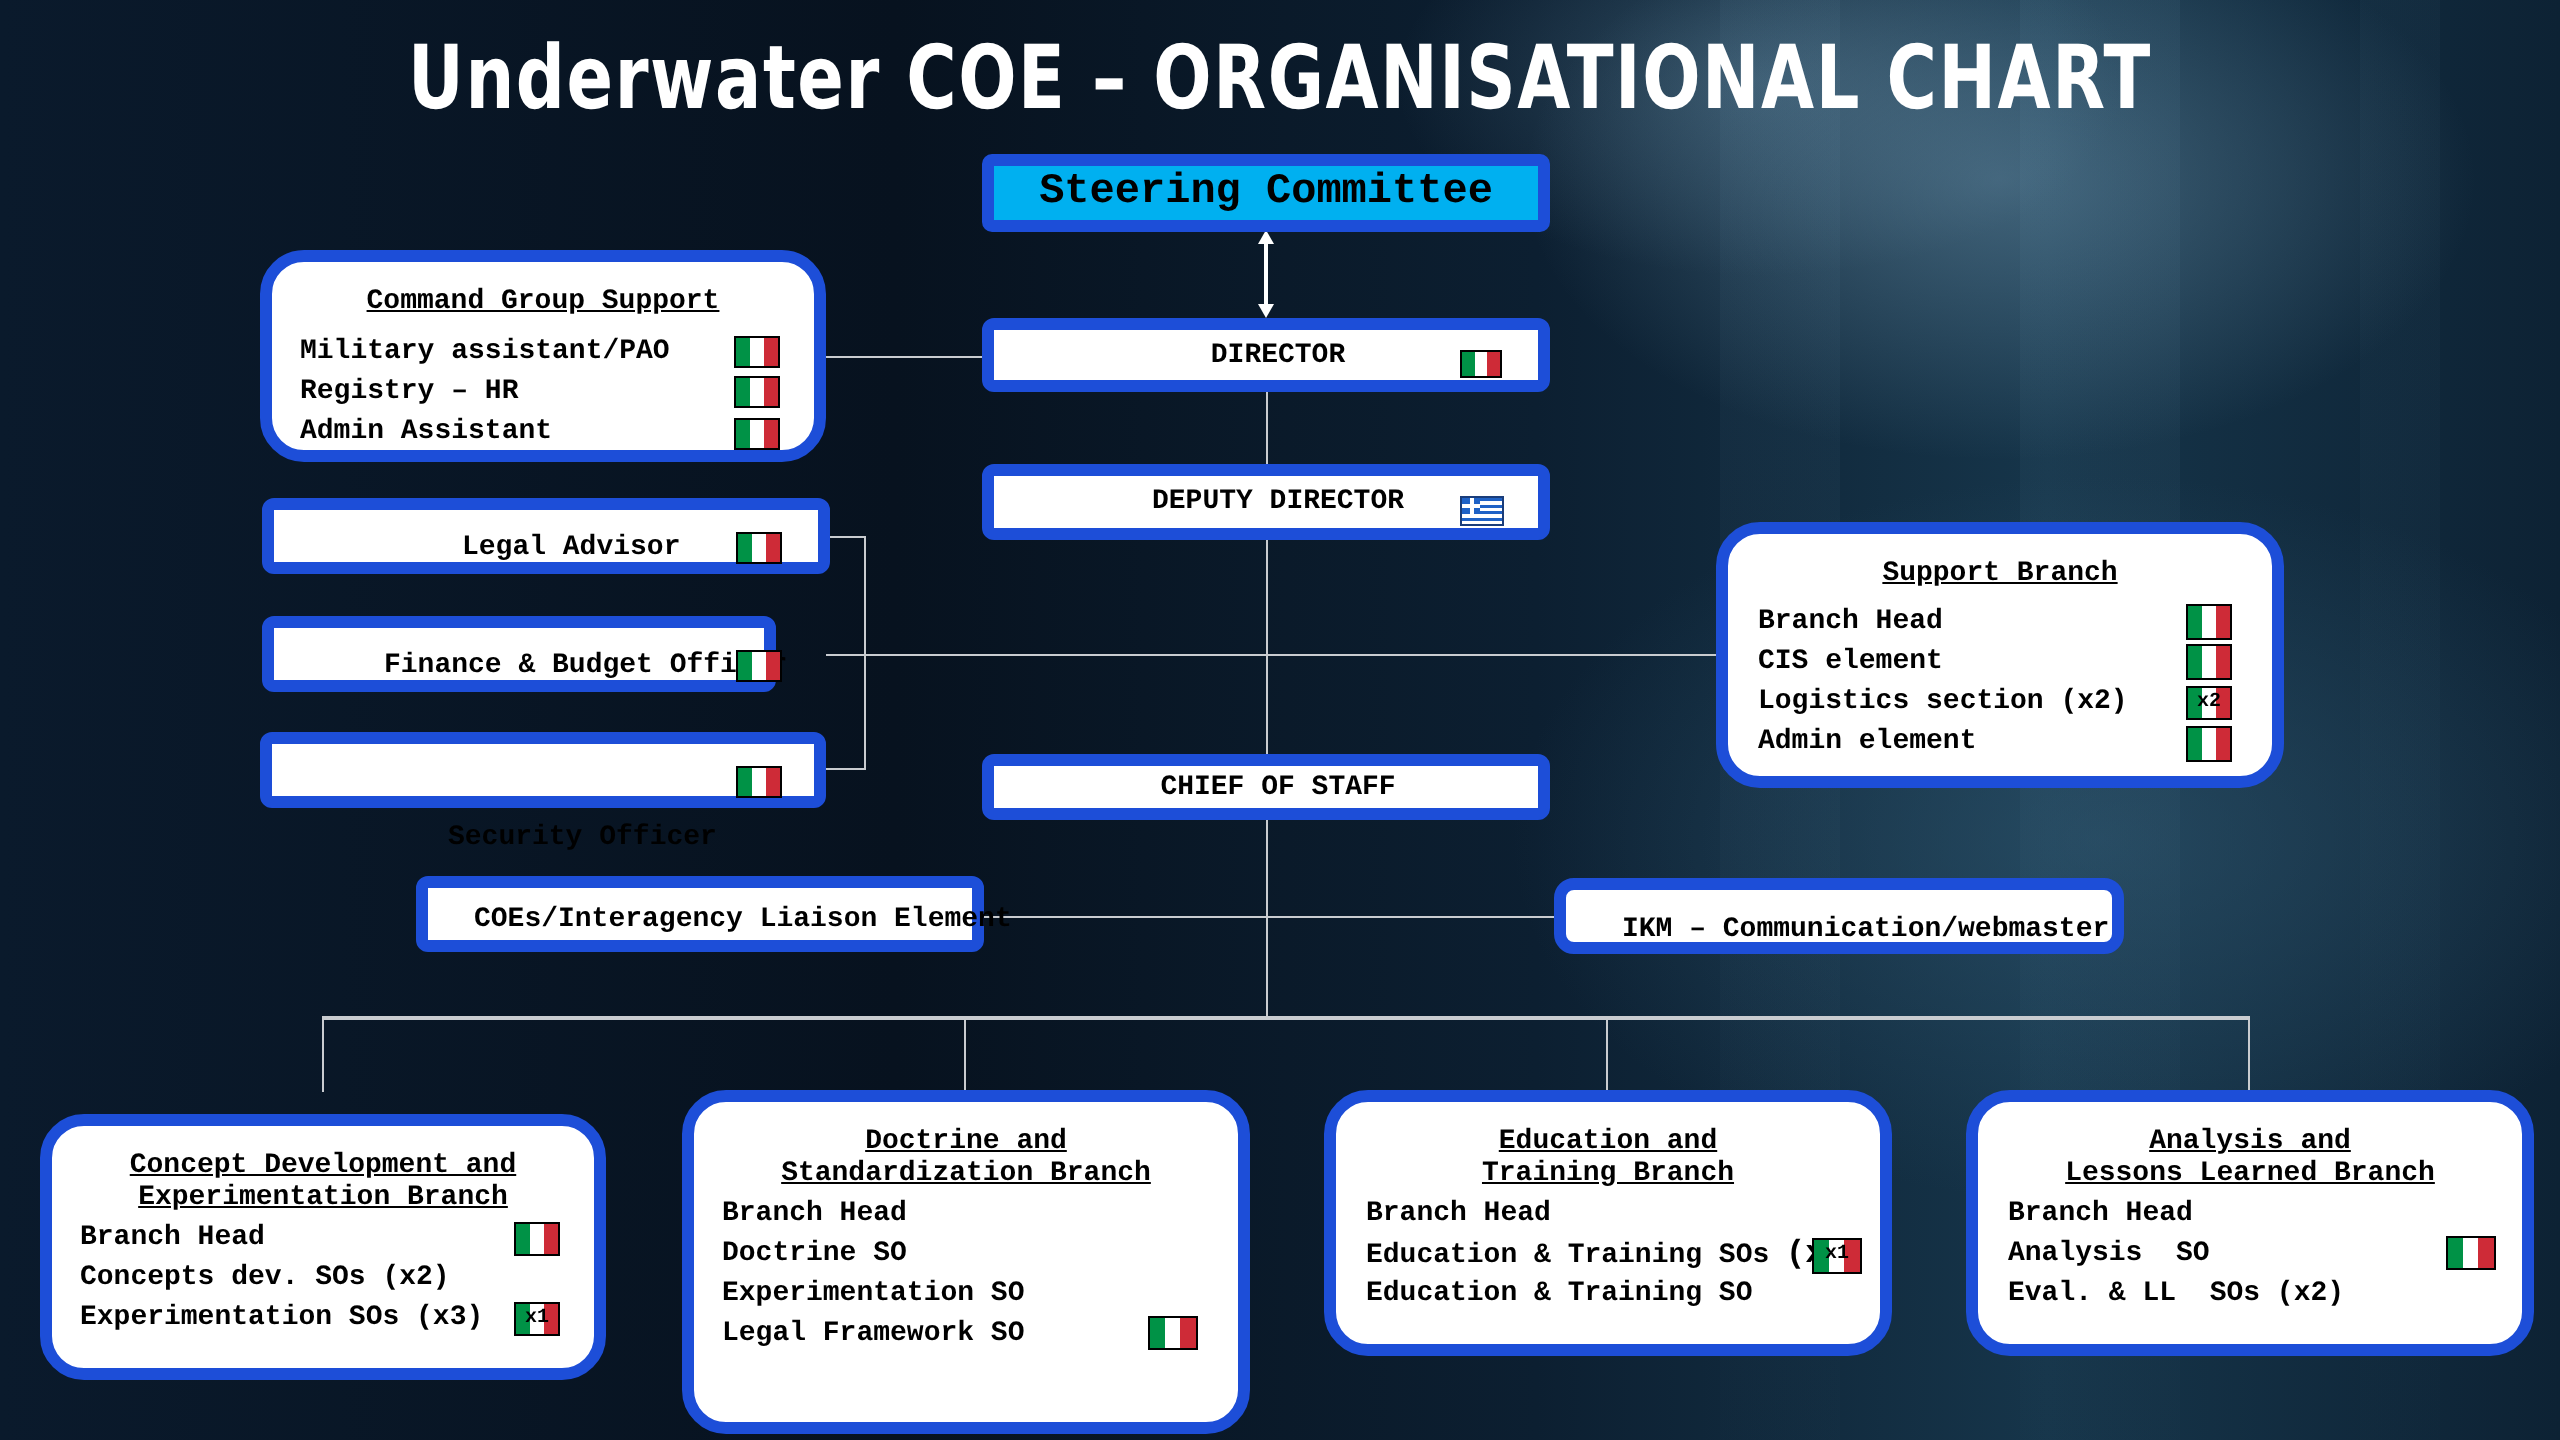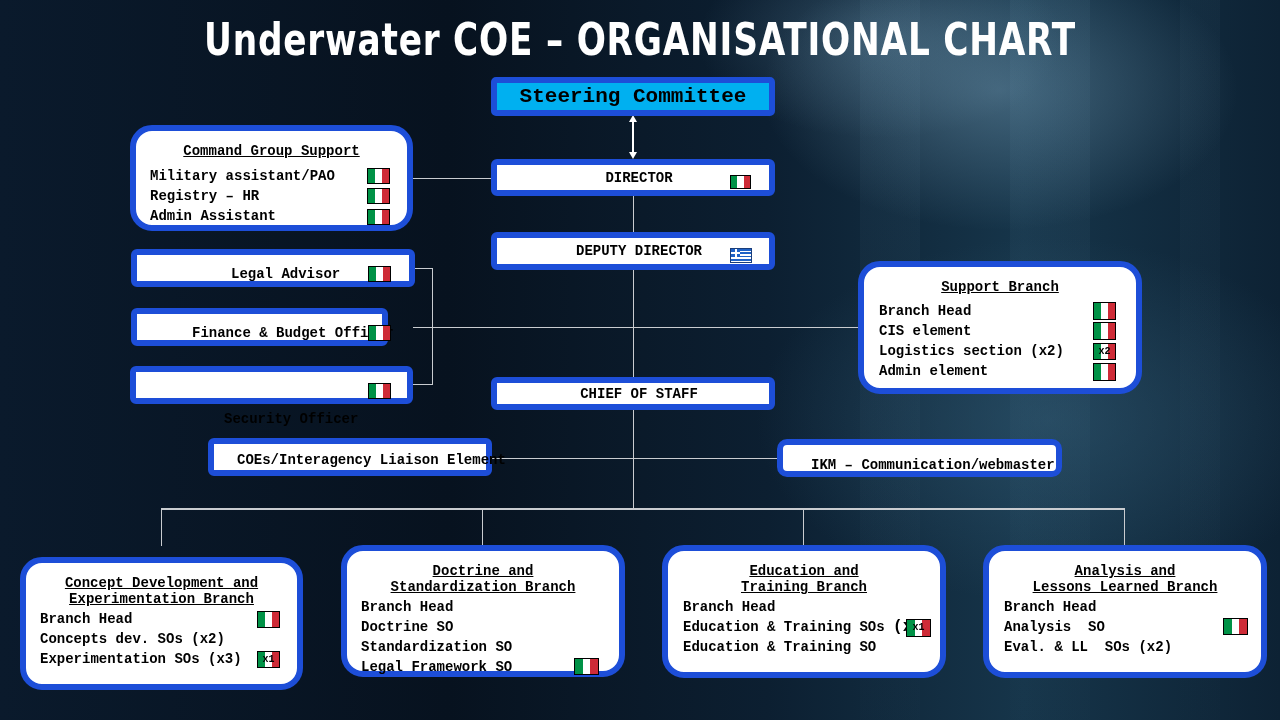--- a/index.html
+++ b/index.html
@@ -156,26 +156,26 @@
 <div class="box rnd" style="left:20px;top:545px;width:283px;height:133px;margin-top:12px;">
   <div class="hd" style="position:absolute;left:0;right:0;top:12px;">Concept Development and</div>
   <div class="hd" style="position:absolute;left:0;right:0;top:28px;">Experimentation Branch</div>
   <div class="row" style="left:14px;top:46px;">Branch Head</div>
   <div class="flag" style="left:231px;top:48px;height:17px;"></div>
   <div class="row" style="left:14px;top:66px;">Concepts dev. SOs (x2)</div>
   <div class="row" style="left:14px;top:86px;">Experimentation SOs (x3)</div>
   <div class="flag" style="left:231px;top:88px;height:17px;line-height:15px;">x1</div>
 </div>
 
-<div class="box rnd" style="left:341px;top:545px;width:284px;height:132px;">
+<div class="box rnd" style="left:341px;top:545px;width:284px;height:172px;">
   <div class="hd" style="position:absolute;left:0;right:0;top:12px;">Doctrine and</div>
   <div class="hd" style="position:absolute;left:0;right:0;top:28px;">Standardization Branch</div>
   <div class="row" style="left:14px;top:46px;">Branch Head</div>
   <div class="row" style="left:14px;top:66px;">Doctrine SO</div>
-  <div class="row" style="left:14px;top:86px;">Standardization SO</div>
+  <div class="row" style="left:14px;top:86px;">Experimentation SO</div>
   <div class="row" style="left:14px;top:106px;">Legal Framework SO</div>
   <div class="flag" style="left:227px;top:107px;width:25px;height:17px;"></div>
 </div>
 
 <div class="box rnd" style="left:662px;top:545px;width:284px;height:133px;">
   <div class="hd" style="position:absolute;left:0;right:0;top:12px;">Education and</div>
   <div class="hd" style="position:absolute;left:0;right:0;top:28px;">Training Branch</div>
   <div class="row" style="left:15px;top:46px;">Branch Head</div>
   <div class="row" style="left:15px;top:66px;">
     <span>Education &amp; Training SOs</span>

